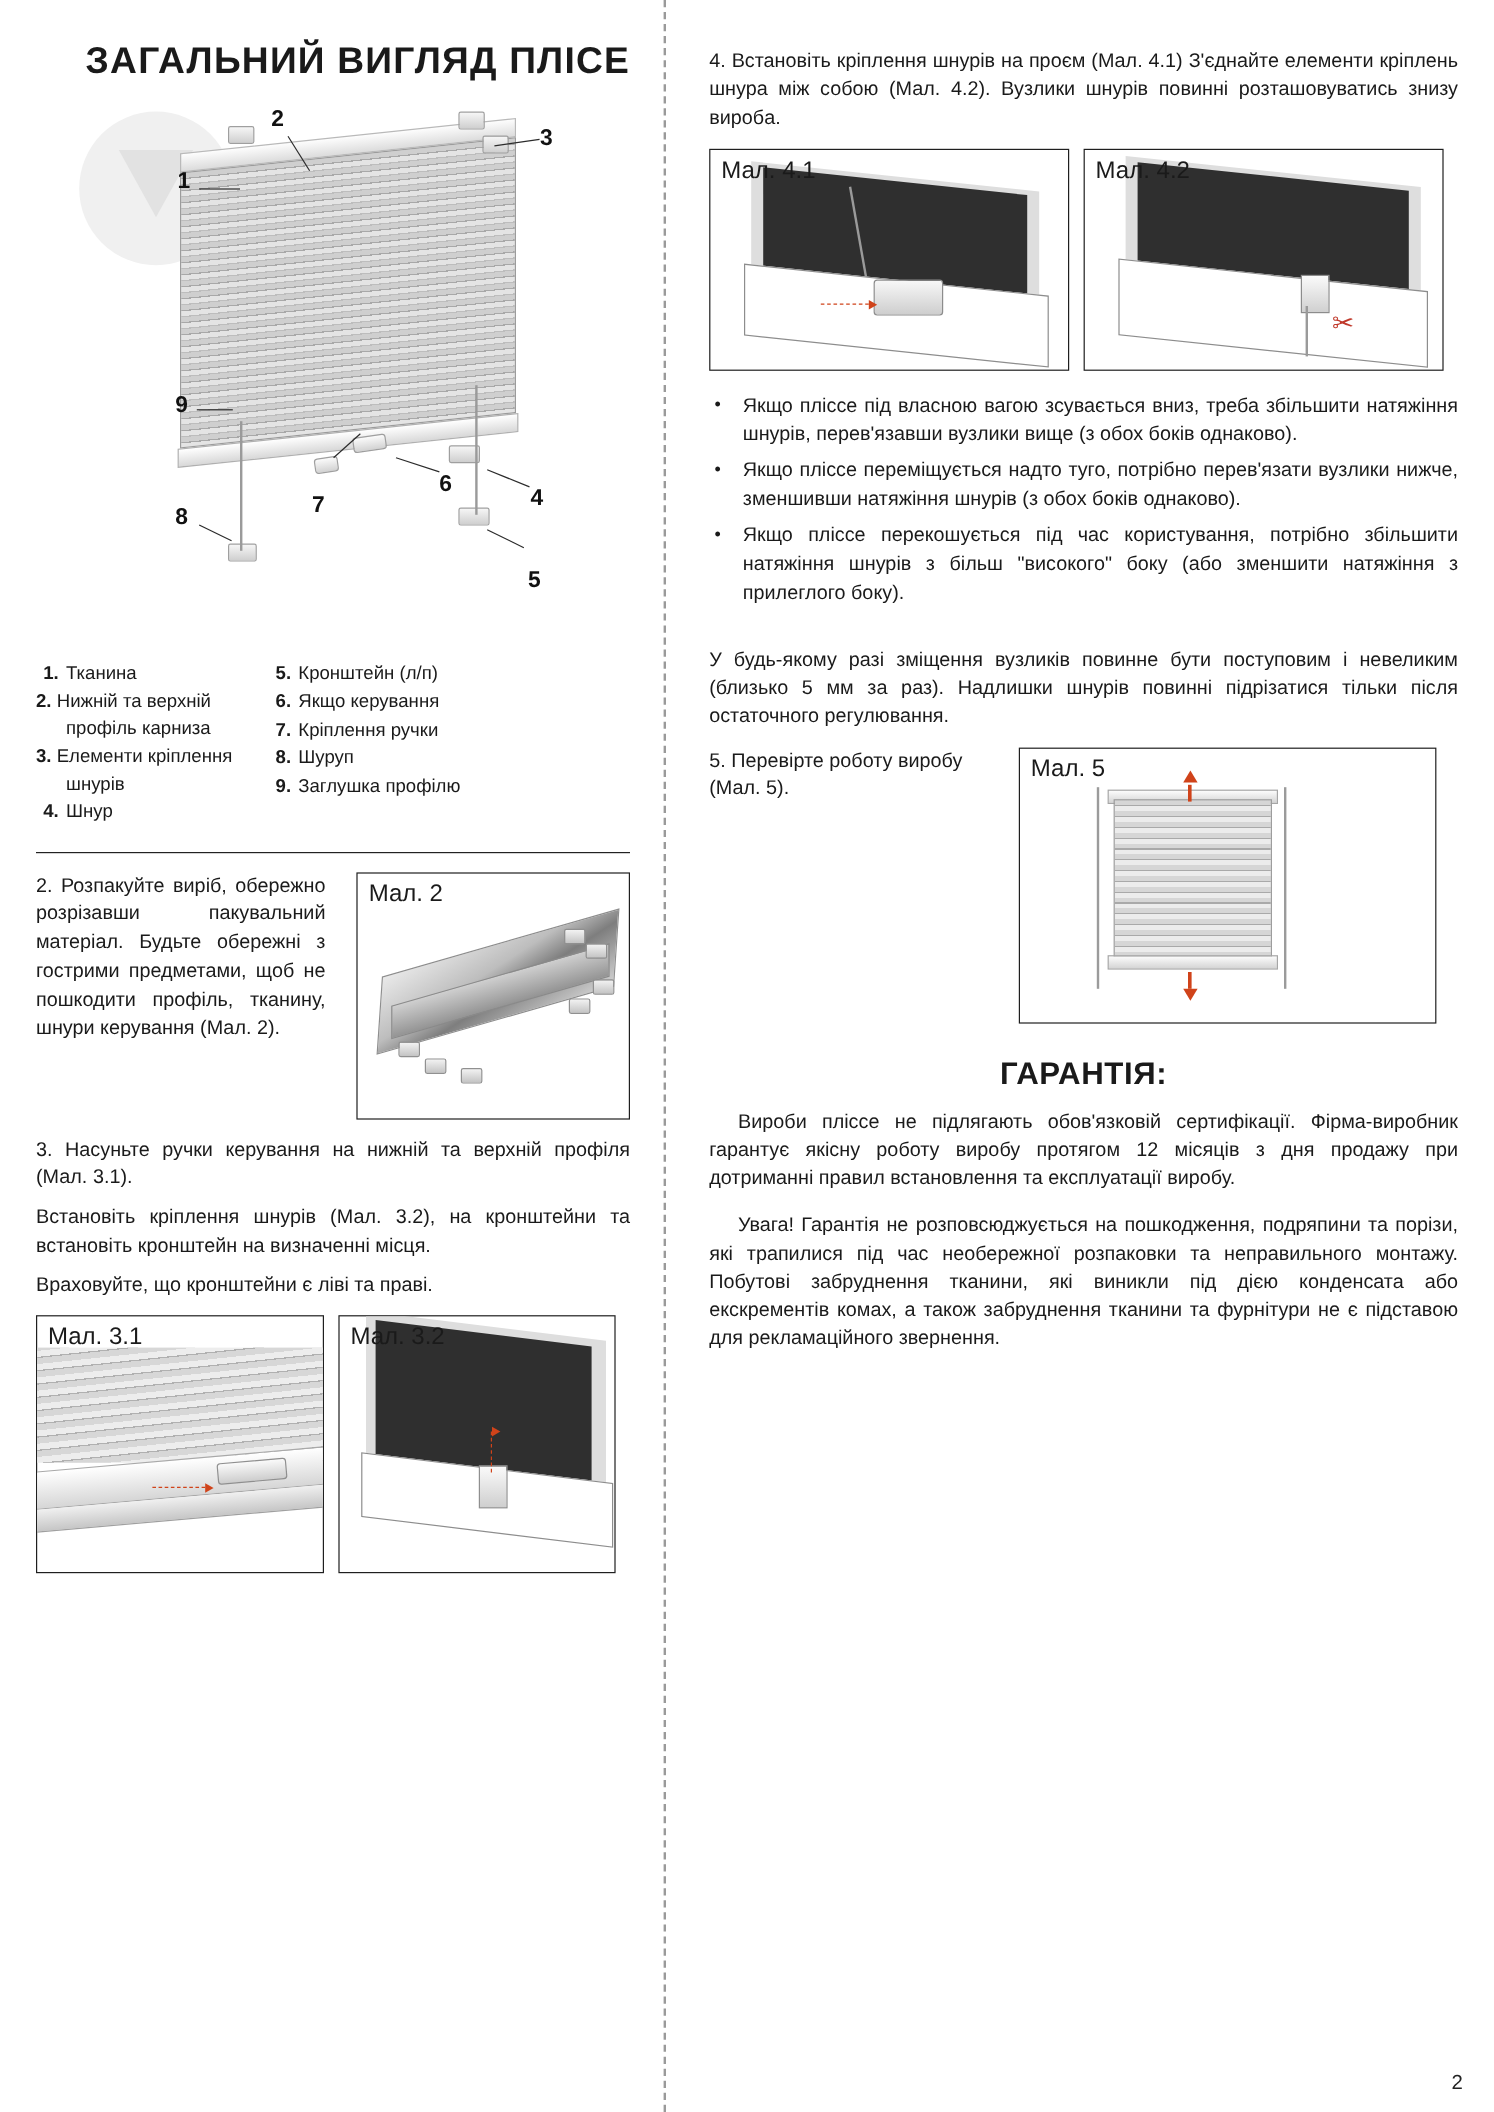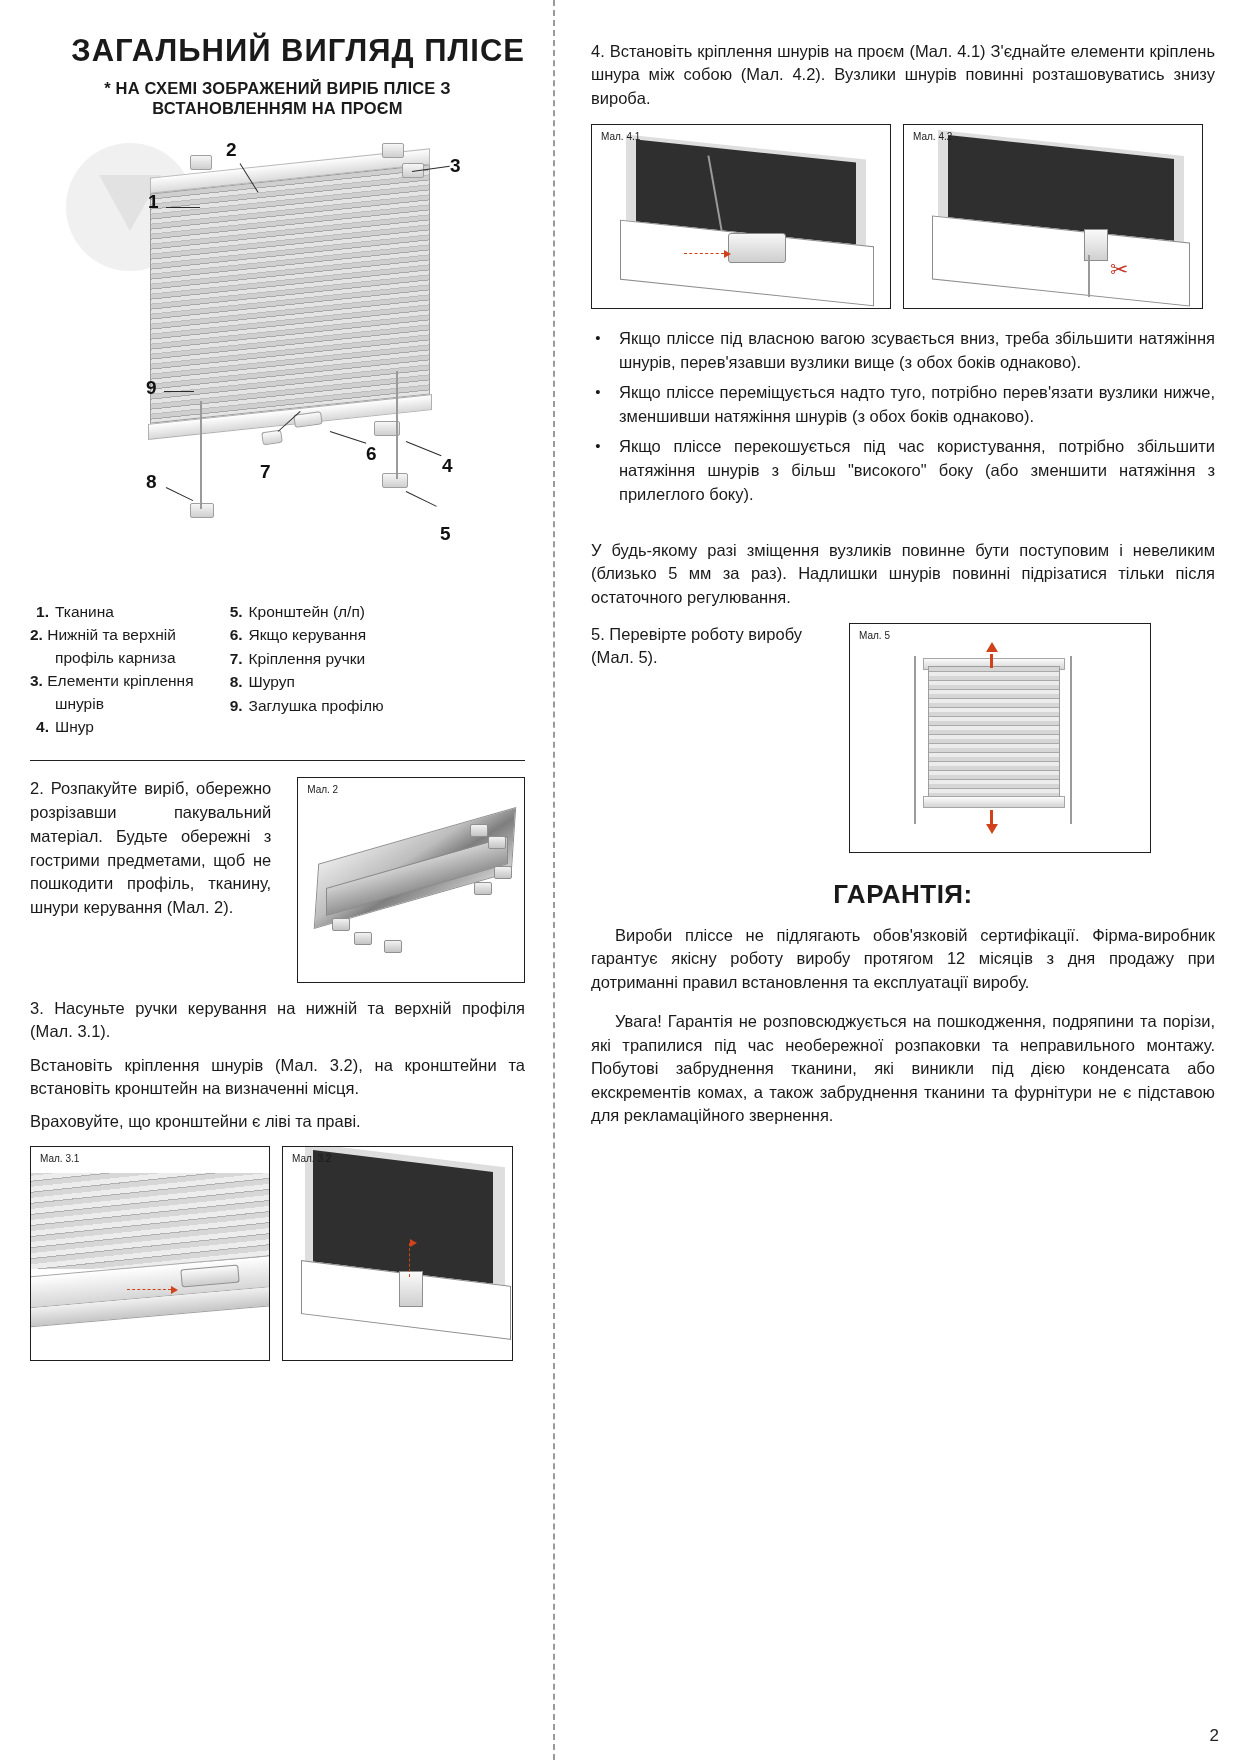--- a/index.html
+++ b/index.html
@@ -235,21 +235,21 @@
     border: 1.5px solid #1f1f1f;
     position: relative;
     box-sizing: border-box;
     background: #fff;
     overflow: hidden;
   }
   .fig-label {
     position: absolute;
     left: 9px;
     top: 6px;
-    font-size: 10px;
+    font-size: 20px;
     z-index: 5;
   }
 
   
   .fig2 { width: 236px; height: 206px; }
   .fig2 .profile {
     position: absolute;
     left: 18px;
     top: 58px;
     width: 196px;
@@ -376,21 +376,21 @@
     display: flex;
     gap: 18px;
     margin-top: 14px;
     align-items: flex-start;
   }
   .step5-text {
     width: 240px;
     font-size: 16.5px;
     line-height: 1.42;
   }
-  .fig5 { width: 302px; height: 230px; }
+  .fig5 { width: 348px; height: 230px; }
   .fig5 .mini-blind {
     position: absolute;
     left: 78px; top: 42px;
     width: 130px; height: 130px;
     background: repeating-linear-gradient(
       to bottom,
       #d6d6d6 0px, #d6d6d6 4px,
       #a9a9a9 4px, #a9a9a9 5px,
       #ececec 5px, #ececec 9px
     );
@@ -445,21 +445,20 @@
   }
 </style>
 </head>
 <body>
 
 <div class="page">
 
   <div class="col col-left">
 
     <h1 class="title">ЗАГАЛЬНИЙ ВИГЛЯД ПЛІСЕ</h1>
-    <div class="subtitle">* НА СХЕМІ ЗОБРАЖЕНИЙ ВИРІБ ПЛІСЕ З ВСТАНОВЛЕННЯМ НА ПРОЄМ</div>
 
     <div class="figure-main">
       <div class="watermark"></div>
 
       <div class="blind">
         <div class="headrail"></div>
         <div class="fabric"></div>
         <div class="bottomrail"></div>
       </div>
 

